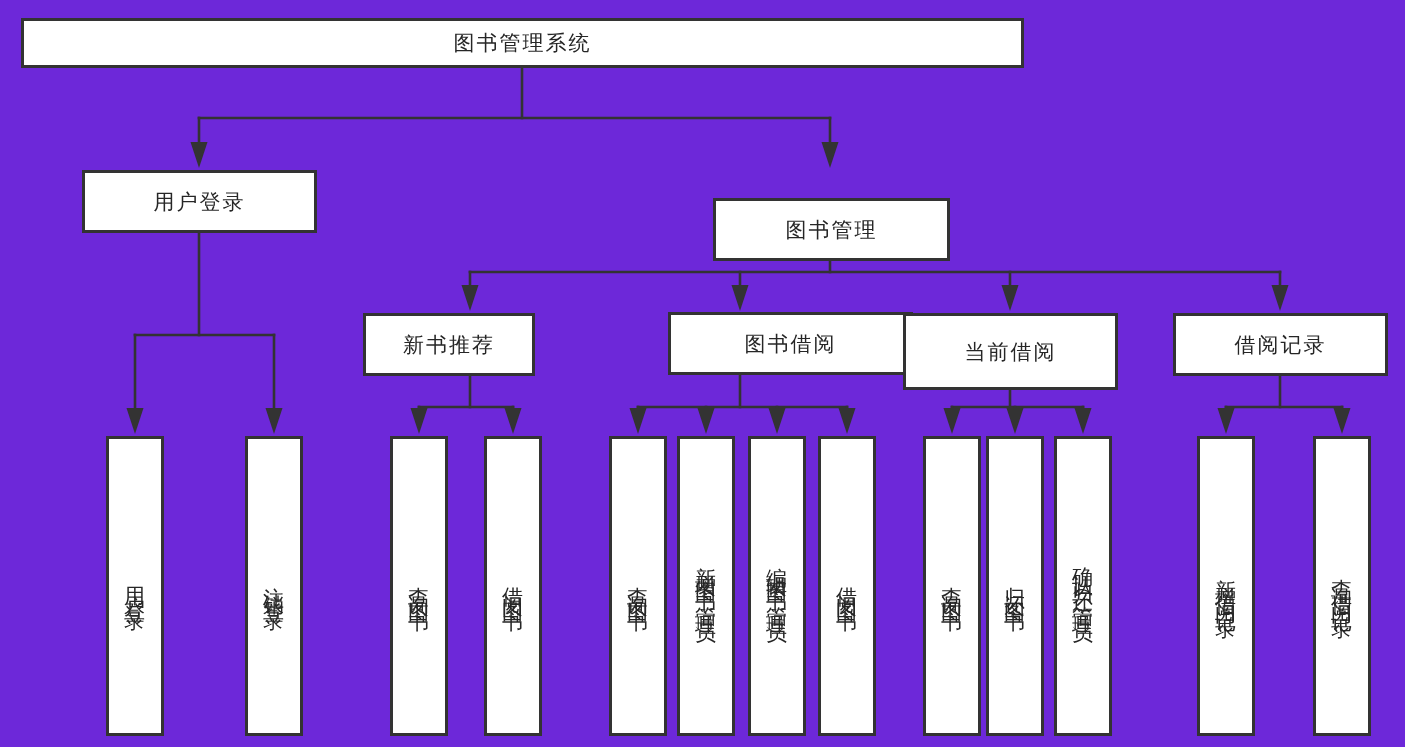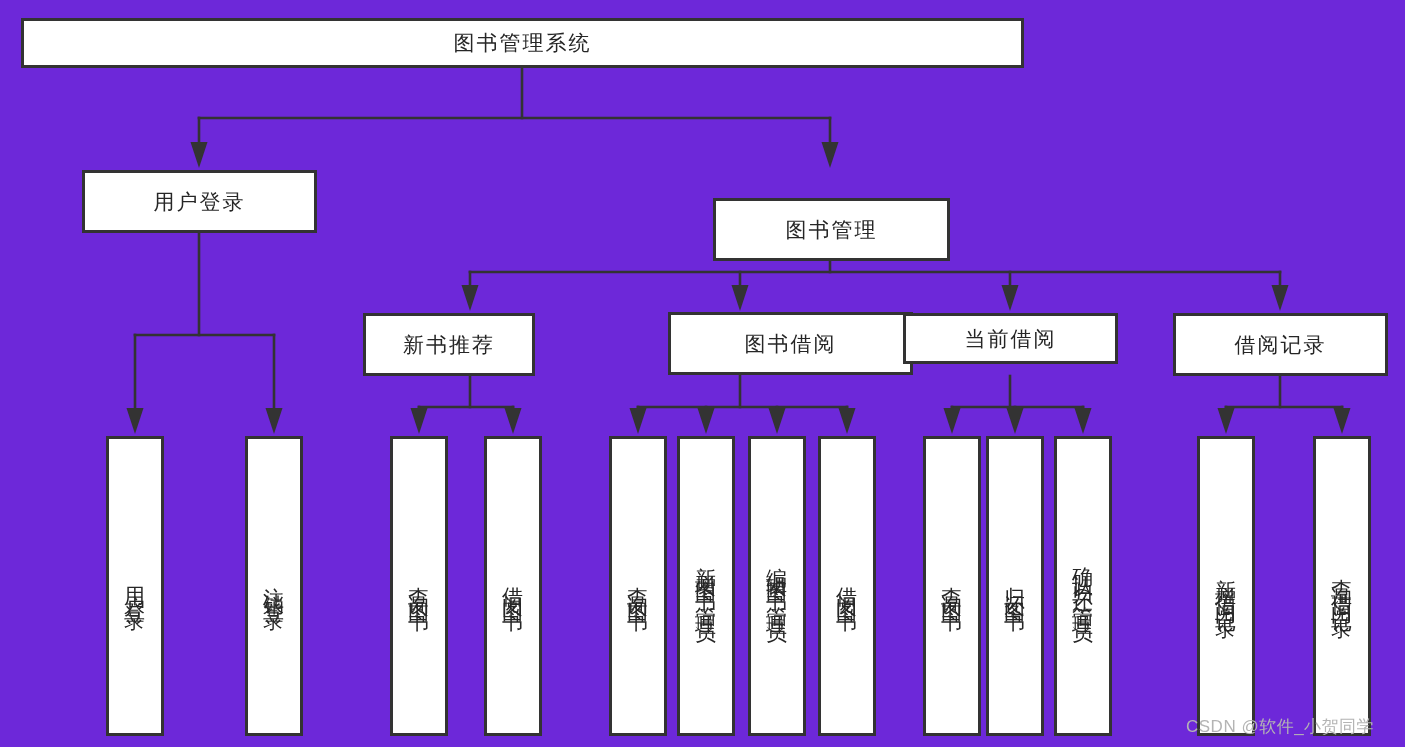--- a/index.html
+++ b/index.html
@@ -113,30 +113,29 @@
       <polygon points="1217.5,408 1234.5,408 1226,434" fill="#333333"></polygon>
       <line x1="1342" y1="407" x2="1342" y2="426" stroke="#333333" stroke-width="2.6" stroke-linecap="square"></line>
       <polygon points="1333.5,408 1350.5,408 1342,434" fill="#333333"></polygon>
     </svg>
   <div id="nodes">
       <div class="node h" style="left: 21px; top: 18px; width: 1003px; height: 50px; border-color: rgb(51, 51, 51); color: rgb(38, 38, 38);">图书管理系统</div>
       <div class="node h" style="left: 82px; top: 170px; width: 235px; height: 63px; border-color: rgb(51, 51, 51); color: rgb(38, 38, 38);">用户登录</div>
       <div class="node h" style="left: 713px; top: 170px; width: 237px; height: 63px; border-color: rgb(51, 51, 51); color: rgb(38, 38, 38); margin-top: 28px;">图书管理</div>
       <div class="node h" style="left: 363px; top: 313px; width: 172px; height: 63px; border-color: rgb(51, 51, 51); color: rgb(38, 38, 38);">新书推荐</div>
       <div class="node h" style="left: 632px; top: 312px; width: 245px; height: 63px; border-color: rgb(51, 51, 51); color: rgb(38, 38, 38); margin-left: 36px;">图书借阅</div>
-      <div class="node h" style="left: 903px; top: 313px; width: 215px; height: 51px; border-color: rgb(51, 51, 51); color: rgb(38, 38, 38);">当前借阅</div>
+      <div class="node h" style="left: 903px; top: 313px; width: 215px; height: 77px; border-color: rgb(51, 51, 51); color: rgb(38, 38, 38);">当前借阅</div>
       <div class="node h" style="left: 1173px; top: 313px; width: 215px; height: 63px; border-color: rgb(51, 51, 51); color: rgb(38, 38, 38);">借阅记录</div>
       <div class="node v" style="left: 106px; top: 436px; width: 58px; height: 300px; border-color: rgb(51, 51, 51); color: rgb(38, 38, 38);">用户登录</div>
       <div class="node v" style="left: 245px; top: 436px; width: 58px; height: 300px; border-color: rgb(51, 51, 51); color: rgb(38, 38, 38);">注销登录</div>
       <div class="node v" style="left: 390px; top: 436px; width: 58px; height: 300px; border-color: rgb(51, 51, 51); color: rgb(38, 38, 38);">查询图书</div>
       <div class="node v" style="left: 484px; top: 436px; width: 58px; height: 300px; border-color: rgb(51, 51, 51); color: rgb(38, 38, 38);">借阅图书</div>
       <div class="node v" style="left: 609px; top: 436px; width: 58px; height: 300px; border-color: rgb(51, 51, 51); color: rgb(38, 38, 38);">查询图书</div>
       <div class="node v" style="left: 677px; top: 436px; width: 58px; height: 300px; border-color: rgb(51, 51, 51); color: rgb(38, 38, 38);">新增图书（管理员）</div>
       <div class="node v" style="left: 748px; top: 436px; width: 58px; height: 300px; border-color: rgb(51, 51, 51); color: rgb(38, 38, 38);">编辑图书（管理员）</div>
       <div class="node v" style="left: 818px; top: 436px; width: 58px; height: 300px; border-color: rgb(51, 51, 51); color: rgb(38, 38, 38);">借阅图书</div>
       <div class="node v" style="left: 923px; top: 436px; width: 58px; height: 300px; border-color: rgb(51, 51, 51); color: rgb(38, 38, 38);">查询图书</div>
       <div class="node v" style="left: 986px; top: 436px; width: 58px; height: 300px; border-color: rgb(51, 51, 51); color: rgb(38, 38, 38);">归还图书</div>
       <div class="node v" style="left: 1054px; top: 436px; width: 58px; height: 300px; border-color: rgb(51, 51, 51); color: rgb(38, 38, 38);">确认归还（管理员）</div>
       <div class="node v" style="left: 1197px; top: 436px; width: 58px; height: 300px; border-color: rgb(51, 51, 51); color: rgb(38, 38, 38);">新增借阅记录</div>
       <div class="node v" style="left: 1313px; top: 436px; width: 58px; height: 300px; border-color: rgb(51, 51, 51); color: rgb(38, 38, 38);">查询借阅记录</div>
     </div>
-  <div class="watermark">CSDN @软件_小贺同学</div>
 </div>
 
 </body></html>

